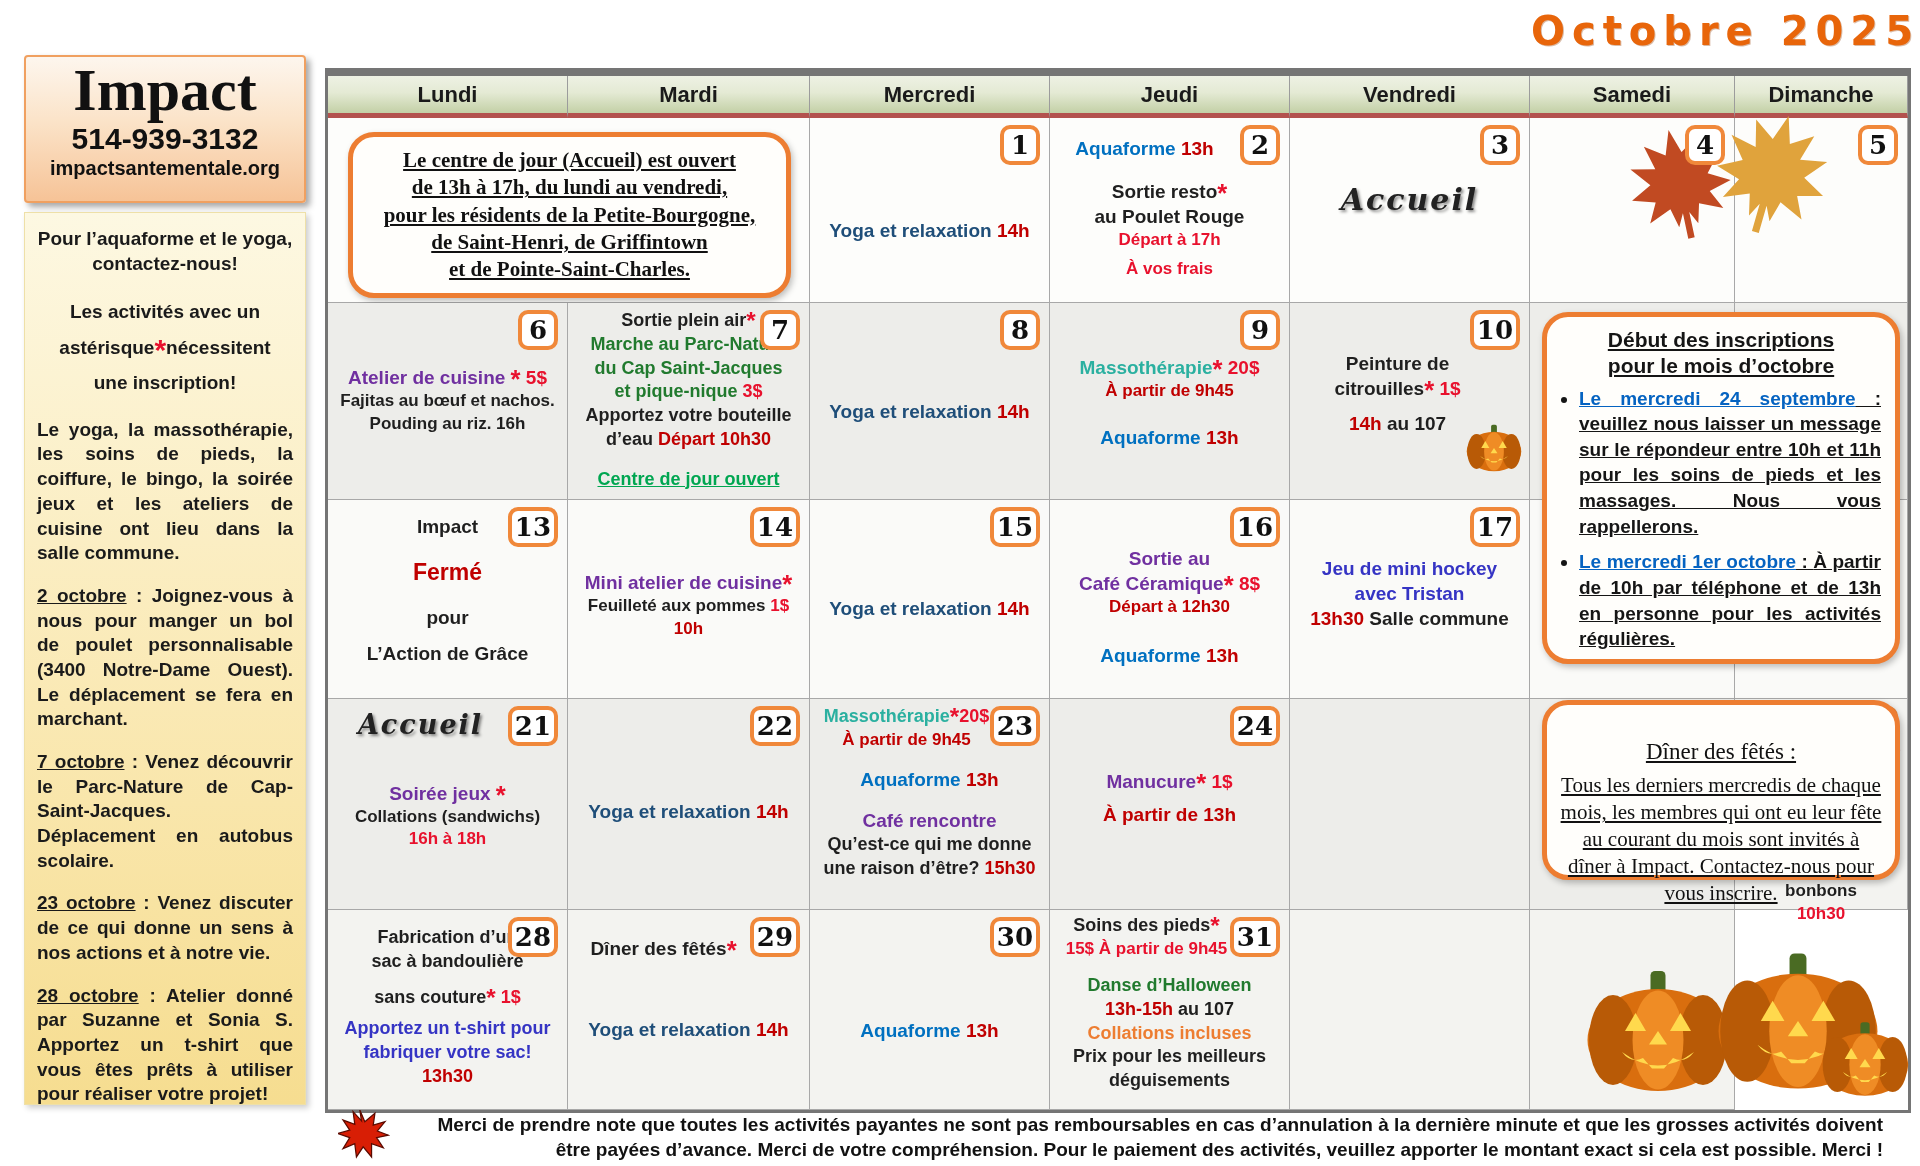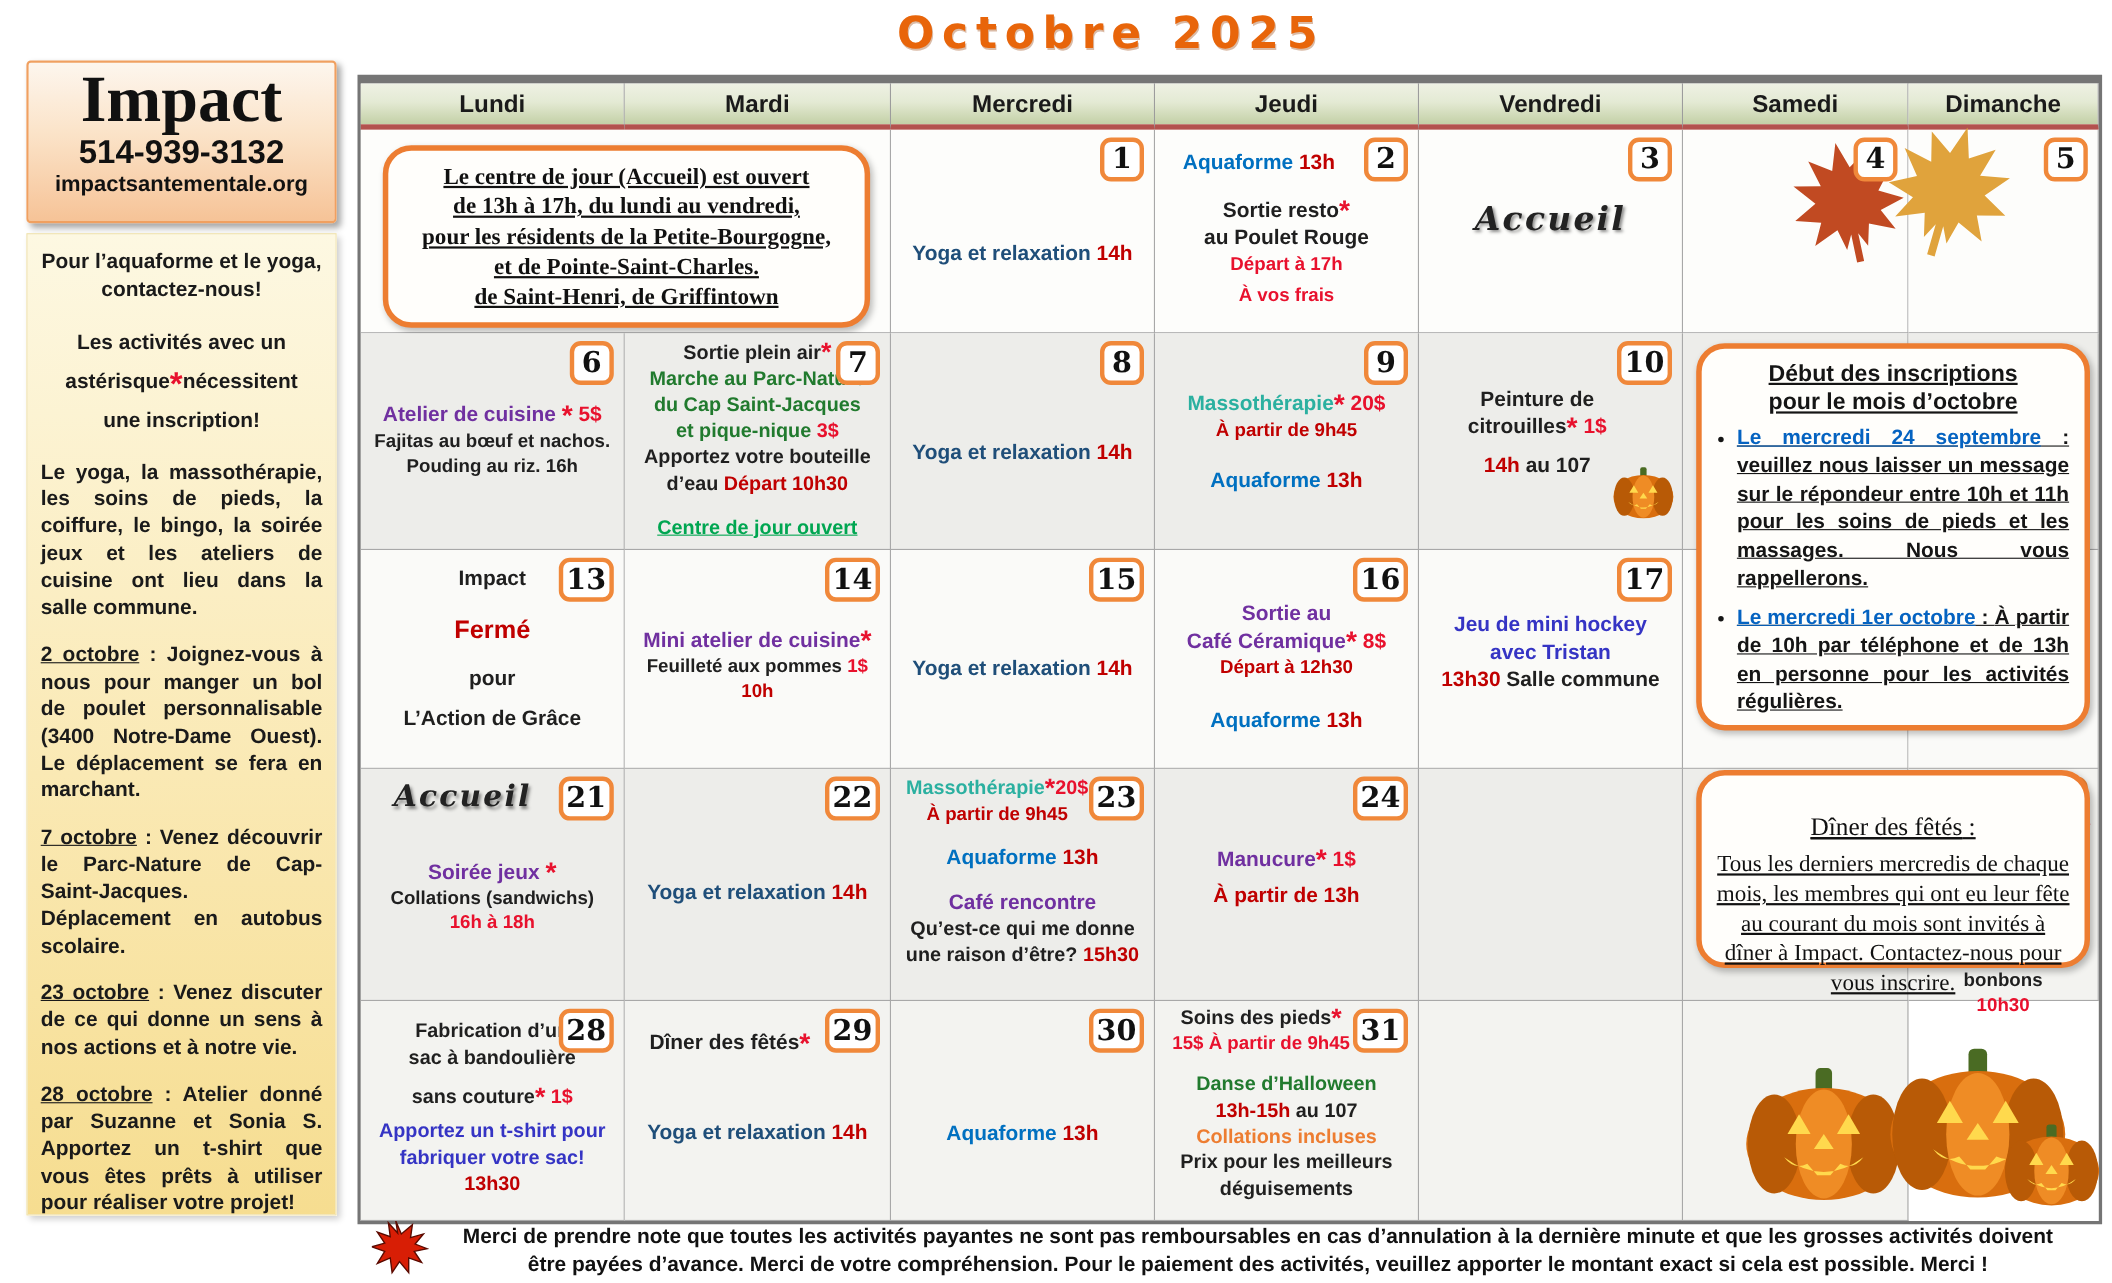--- a/index.html
+++ b/index.html
@@ -1,21 +1,21 @@
 <!DOCTYPE html>
 <html style="--purple: #7030a0; --red: #c00000; --brred: #e8112d; --navy: #1f4e79; --blue: #0070c0; --teal: #2bb0a0; --green: #217a2e; --bgreen: #00a651; --orange: #ed7d31; --bviolet: #3534c4; --link: #0563c1; --titleorange: #e8650a; --boxorange: #ed7d31; --numborder: #f0883a; --headerline: #b3524e;"><head>
 <meta charset="utf-8">
 <style>
   html,body{margin:0;padding:0;}
   body{width:1920px;height:1166px;position:relative;background:#ffffff;
        font-family:"Liberation Sans",sans-serif;overflow:hidden;}
   .page{position:absolute;inset:0;}
 
   
-  .month-title{position:absolute;left:100px;top:8px;width:1820px;text-align:center;
+  .month-title{position:absolute;left:100px;top:8px;width:1820px;text-align:right;
     font-size:40px;font-weight:800;letter-spacing:7px;color:var(--titleorange);
     font-family:"DejaVu Sans",sans-serif;text-shadow:1px 1px 0 rgba(150,60,0,.35);}
 
   
   .logo-box{position:absolute;left:24px;top:55px;width:282px;height:148px;box-sizing:border-box;
     border:2px solid #f0a060;border-radius:4px;text-align:center;
     background:linear-gradient(180deg,#fdf6ee 0%,#fbe3c8 45%,#f6c397 100%);
     box-shadow:4px 4px 6px rgba(0,0,0,.35);padding-top:2px;}
   .logo-name{font-family:"Liberation Serif",serif;font-weight:bold;font-size:60px;line-height:1.05;color:#111;}
   .logo-phone{font-size:30px;font-weight:bold;color:#111;line-height:1.1;}
@@ -87,21 +87,21 @@
 
   
   .leaves{left:1300px;top:34px;width:210px;height:150px;z-index:2;}
   .leaf{position:absolute;}
   .pumpkins{left:1255px;top:862px;width:330px;height:165px;z-index:2;}
   .jack{position:absolute;}
   .pumpkin-small{position:absolute;right:6px;bottom:26px;width:58px;height:50px;z-index:2;}
 
   
   .footer{position:absolute;left:338px;top:1112px;width:1545px;display:flex;gap:14px;align-items:flex-start;}
-  .footer-text{flex:1;font-size:19px;font-weight:bold;color:#111;line-height:1.32;text-align:center;}
+  .footer-text{flex:1;font-size:19px;font-weight:bold;color:#111;line-height:1.32;text-align:right;}
   .star{width:52px;height:52px;flex:0 0 52px;margin-top:-2px;}
 </style>
 </head>
 <body>
 
 <svg width="0" height="0" style="position:absolute" aria-hidden="true">
   <defs>
     <symbol id="leaf" viewBox="0 0 64 72">
       <path d="M32 2 L37 17 L49 9 L45 24 L60 21 L50 33 L63 40 L49 44 L55 56 L41 50 L38 62 L34 54 L34 70 L30 70 L30 54 L26 62 L23 50 L9 56 L15 44 L1 40 L14 33 L4 21 L19 24 L15 9 L27 17 Z" fill="currentColor"></path>
     </symbol>
@@ -152,22 +152,22 @@
     <div class="hcell">Jeudi</div>
     <div class="hcell">Vendredi</div>
     <div class="hcell">Samedi</div>
     <div class="hcell">Dimanche</div>
 
     <div class="cell r1 span2">
       <div class="obox info-box">
         <div>Le centre de jour (Accueil) est ouvert</div>
         <div>de 13h à 17h, du lundi au vendredi,</div>
         <div>pour les résidents de la Petite-Bourgogne,</div>
+        <div>de Saint-Henri, de Griffintown</div>
         <div>et de Pointe-Saint-Charles.</div>
-        <div>de Saint-Henri, de Griffintown</div>
       </div>
     </div>
     <div class="cell r1">
       <div class="num">1</div>
       <div class="content" style="padding-top:100px">
         <div><span class="c-navy">Yoga et relaxation </span><span class="c-red">14h</span></div>
       </div>
     </div>
     <div class="cell r1">
       <div class="num">2</div>

